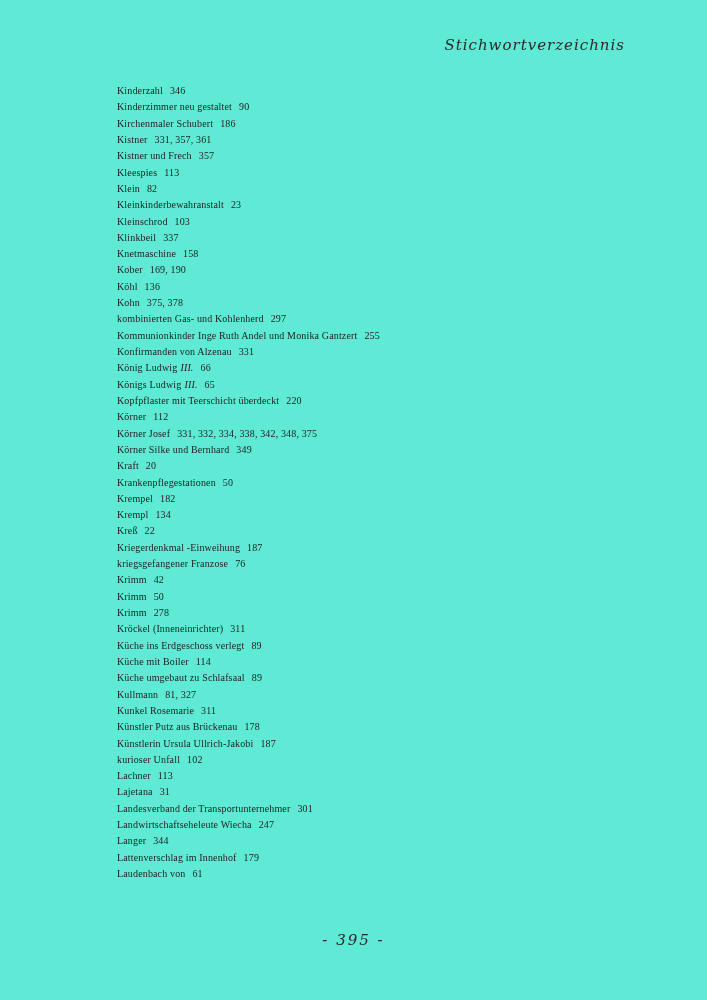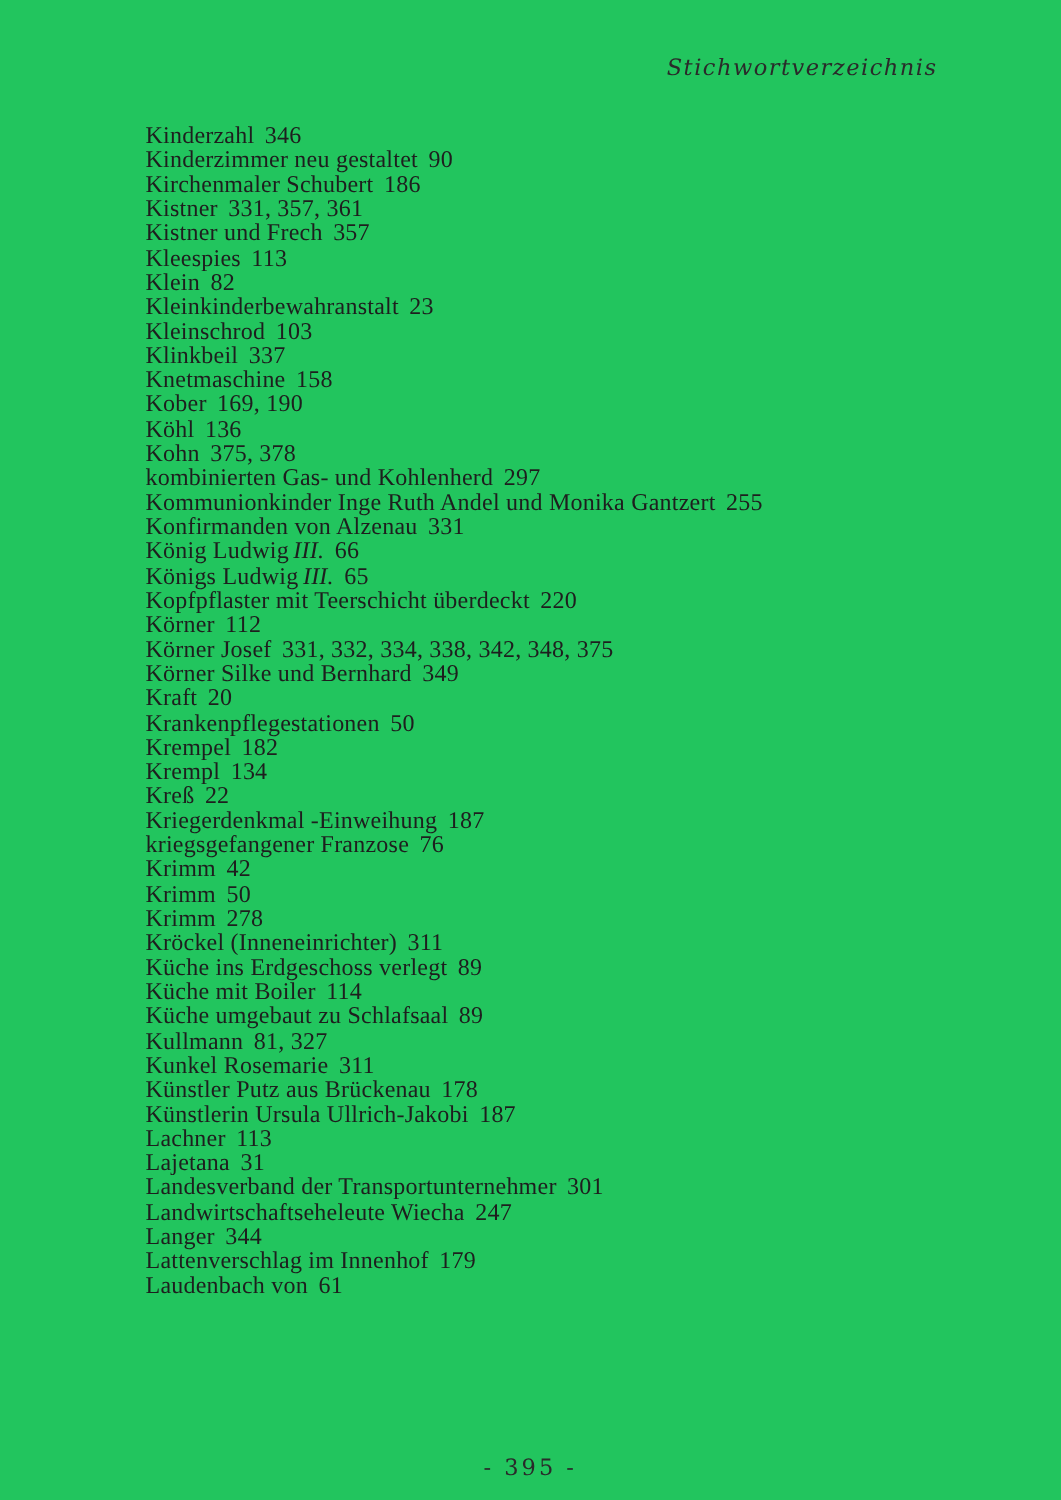--- a/index.html
+++ b/index.html
@@ -5,21 +5,21 @@
   html, body {
     margin: 0;
     padding: 0;
     background: #e8e8e8;
   }
   .page {
     position: relative;
     width: 707px;
     height: 1000px;
     margin: 0 auto;
-    background: #22c55e;
+    background: #5eead4;
     color: #1e1e1e;
     font-family: "Liberation Serif", serif;
     overflow: hidden;
   }
   .running-head {
     position: absolute;
     top: 36px;
     right: 82px;
     font-family: "DejaVu Serif", serif;
     font-style: italic;
@@ -29,47 +29,48 @@
   }
   .index-list {
     position: absolute;
     left: 97px;
     top: 83px;
     right: 40px;
   }
   .entry {
     height: 16.32px;
     line-height: 16.32px;
-    font-size: 16px;
+    font-size: 10px;
     white-space: nowrap;
     letter-spacing: 0.15px;
+    margin-left: 20px;
   }
   .entry .term {
     color: #1e1e1e;
   }
   .entry .term-italic {
     font-style: italic;
     margin-left: 3px;
     font-family: Liberation Serif, serif;
   }
   .entry .pages {
     margin-left: 7px;
     color: #1e1e1e;
   }
   .page-footer {
     position: absolute;
     top: 931px;
     left: 0;
     width: 100%;
     text-align: center;
     font-family: "DejaVu Serif", serif;
+    font-style: italic;
     font-size: 15px;
     letter-spacing: 2px;
     color: #2a2a2a;
-    margin-top: 38px;
   }
 </style>
 </head>
 <body>
 
 <div class="page">
   <div class="running-head">Stichwortverzeichnis</div>
 
   <div class="index-list">
       <div class="entry"><span class="term">Kinderzahl</span><span class="pages">346</span></div>
@@ -106,20 +107,21 @@
       <div class="entry"><span class="term">Krimm</span><span class="pages">50</span></div>
       <div class="entry"><span class="term">Krimm</span><span class="pages">278</span></div>
       <div class="entry"><span class="term">Kröckel (Inneneinrichter)</span><span class="pages">311</span></div>
       <div class="entry"><span class="term">Küche ins Erdgeschoss verlegt</span><span class="pages">89</span></div>
       <div class="entry"><span class="term">Küche mit Boiler</span><span class="pages">114</span></div>
       <div class="entry"><span class="term">Küche umgebaut zu Schlafsaal</span><span class="pages">89</span></div>
       <div class="entry"><span class="term">Kullmann</span><span class="pages">81, 327</span></div>
       <div class="entry"><span class="term">Kunkel Rosemarie</span><span class="pages">311</span></div>
       <div class="entry"><span class="term">Künstler Putz aus Brückenau</span><span class="pages">178</span></div>
       <div class="entry"><span class="term">Künstlerin Ursula Ullrich-Jakobi</span><span class="pages">187</span></div>
+      <div class="entry"><span class="term">kurioser Unfall</span><span class="pages">102</span></div>
       <div class="entry"><span class="term">Lachner</span><span class="pages">113</span></div>
       <div class="entry"><span class="term">Lajetana</span><span class="pages">31</span></div>
       <div class="entry"><span class="term">Landesverband der Transportunternehmer</span><span class="pages">301</span></div>
       <div class="entry"><span class="term">Landwirtschaftseheleute Wiecha</span><span class="pages">247</span></div>
       <div class="entry"><span class="term">Langer</span><span class="pages">344</span></div>
       <div class="entry"><span class="term">Lattenverschlag im Innenhof</span><span class="pages">179</span></div>
       <div class="entry"><span class="term">Laudenbach von</span><span class="pages">61</span></div>
     </div>
 
   <div class="page-footer">- 395 -</div>

